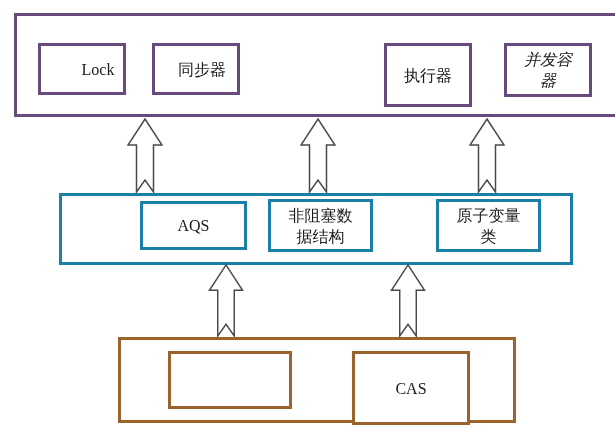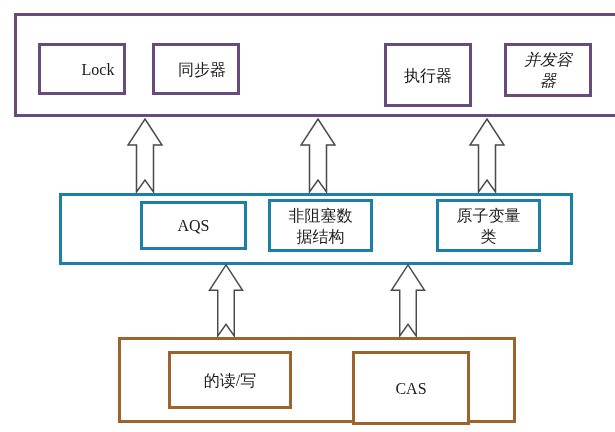--- a/index.html
+++ b/index.html
@@ -117,19 +117,18 @@
   <svg class="arrow a-b1" viewBox="0 0 36 75">
     <polygon points="18,1 35,27 26.5,27 26.5,74 18,62 9.5,74 9.5,27 1,27" fill="#ffffff" stroke="#4a4a4a" stroke-width="1.5"></polygon>
   </svg>
   <svg class="arrow a-b2" viewBox="0 0 36 75">
     <polygon points="18,1 35,27 26.5,27 26.5,74 18,62 9.5,74 9.5,27 1,27" fill="#ffffff" stroke="#4a4a4a" stroke-width="1.5"></polygon>
   </svg>
 
   <div class="layer bottom-layer"></div>
 
   <div class="box brown b-vol">
-    <span>的读/写</span>
   </div>
   <div class="box brown b-cas">
     <span>CAS</span>
   </div>
 
 </div>
 
 </body></html>

